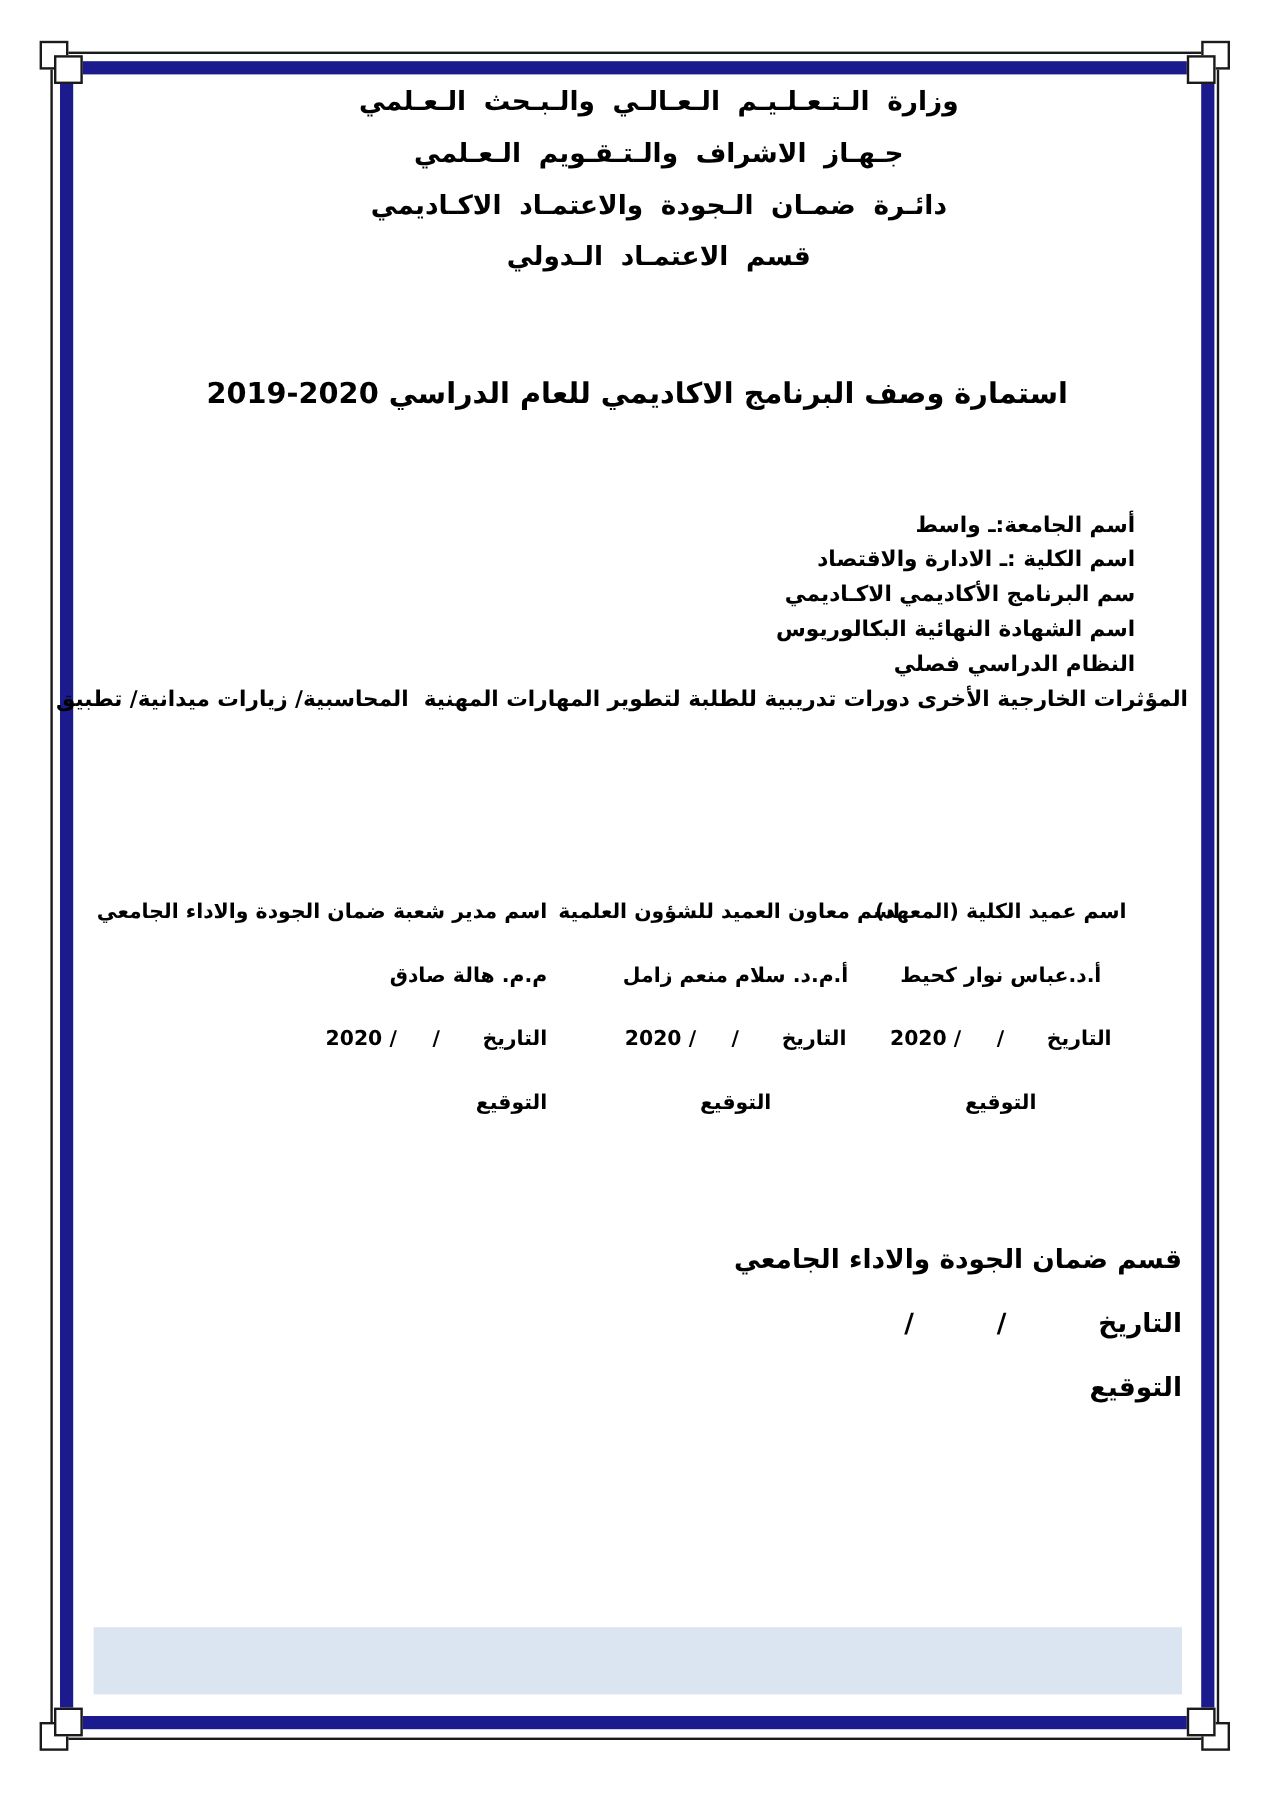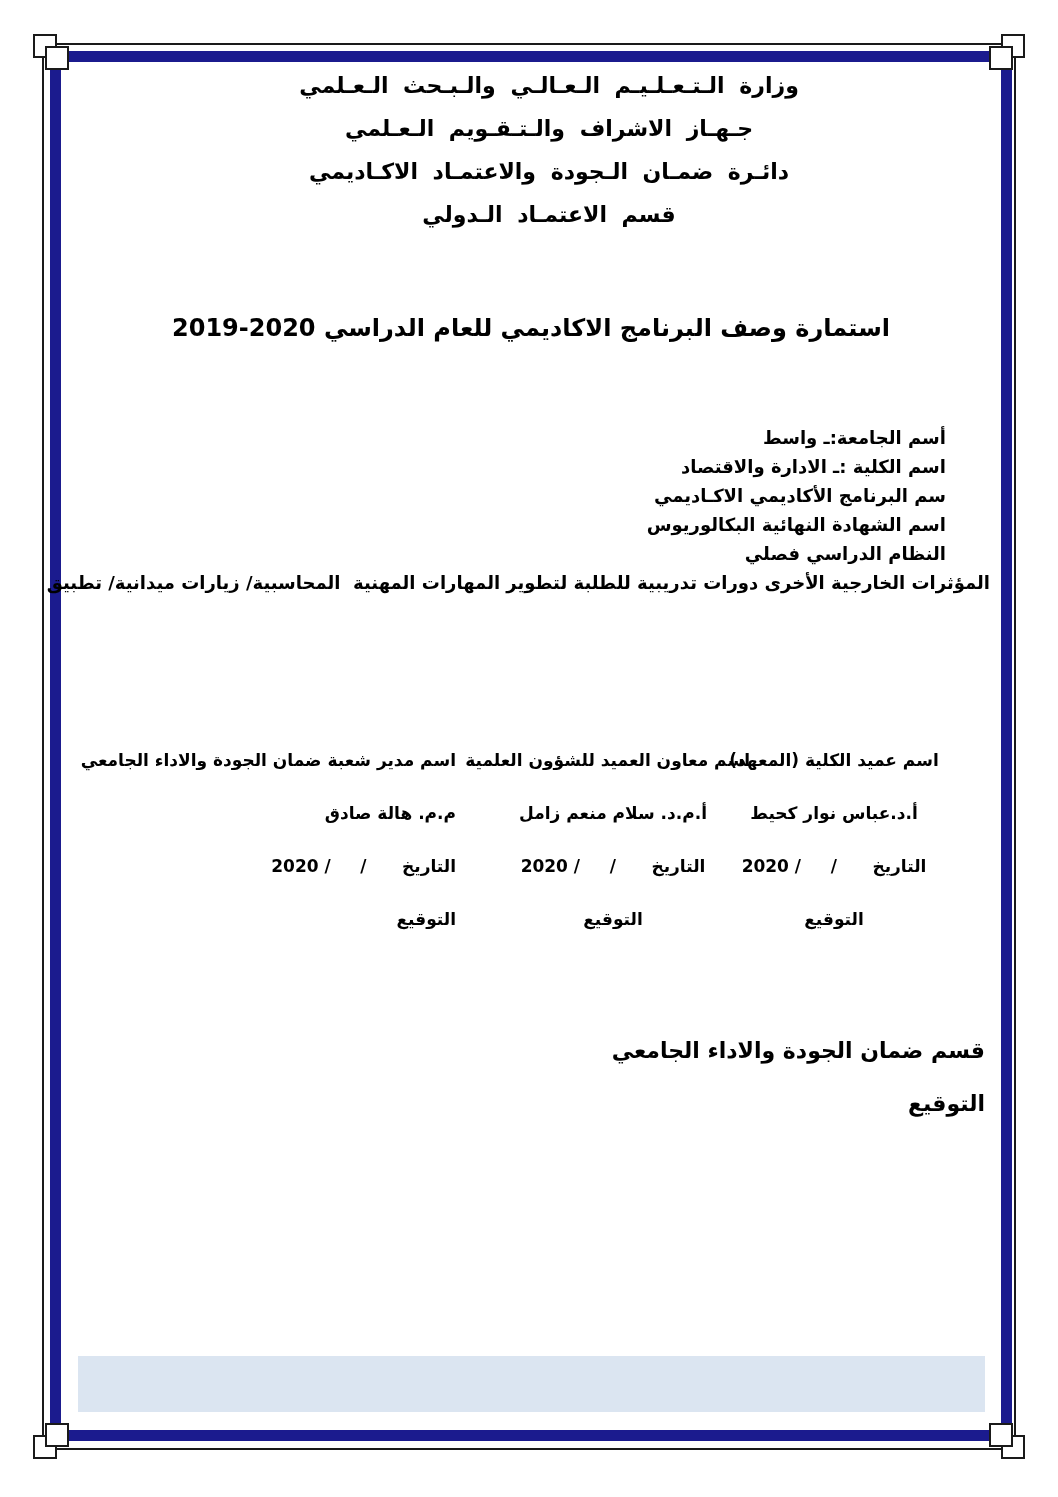--- a/index.html
+++ b/index.html
@@ -121,18 +121,19 @@
 
   <div class="sig-col sig-col-division">
     <div class="sig-row">اسم مدير شعبة ضمان الجودة والاداء الجامعي</div>
     <div class="sig-row">م.م. هالة صادق</div>
     <div class="sig-row">التاريخ      /     / 2020</div>
     <div class="sig-row">التوقيع</div>
   </div>
 
   <div class="qa">
     <div class="qa-row">قسم ضمان الجودة والاداء الجامعي</div>
+    <div class="qa-row">التاريخ          /         /</div>
     <div class="qa-row">التوقيع</div>
   </div>
 
   <div class="highlight-bar"></div>
 
 </div>
 
 </body></html>

